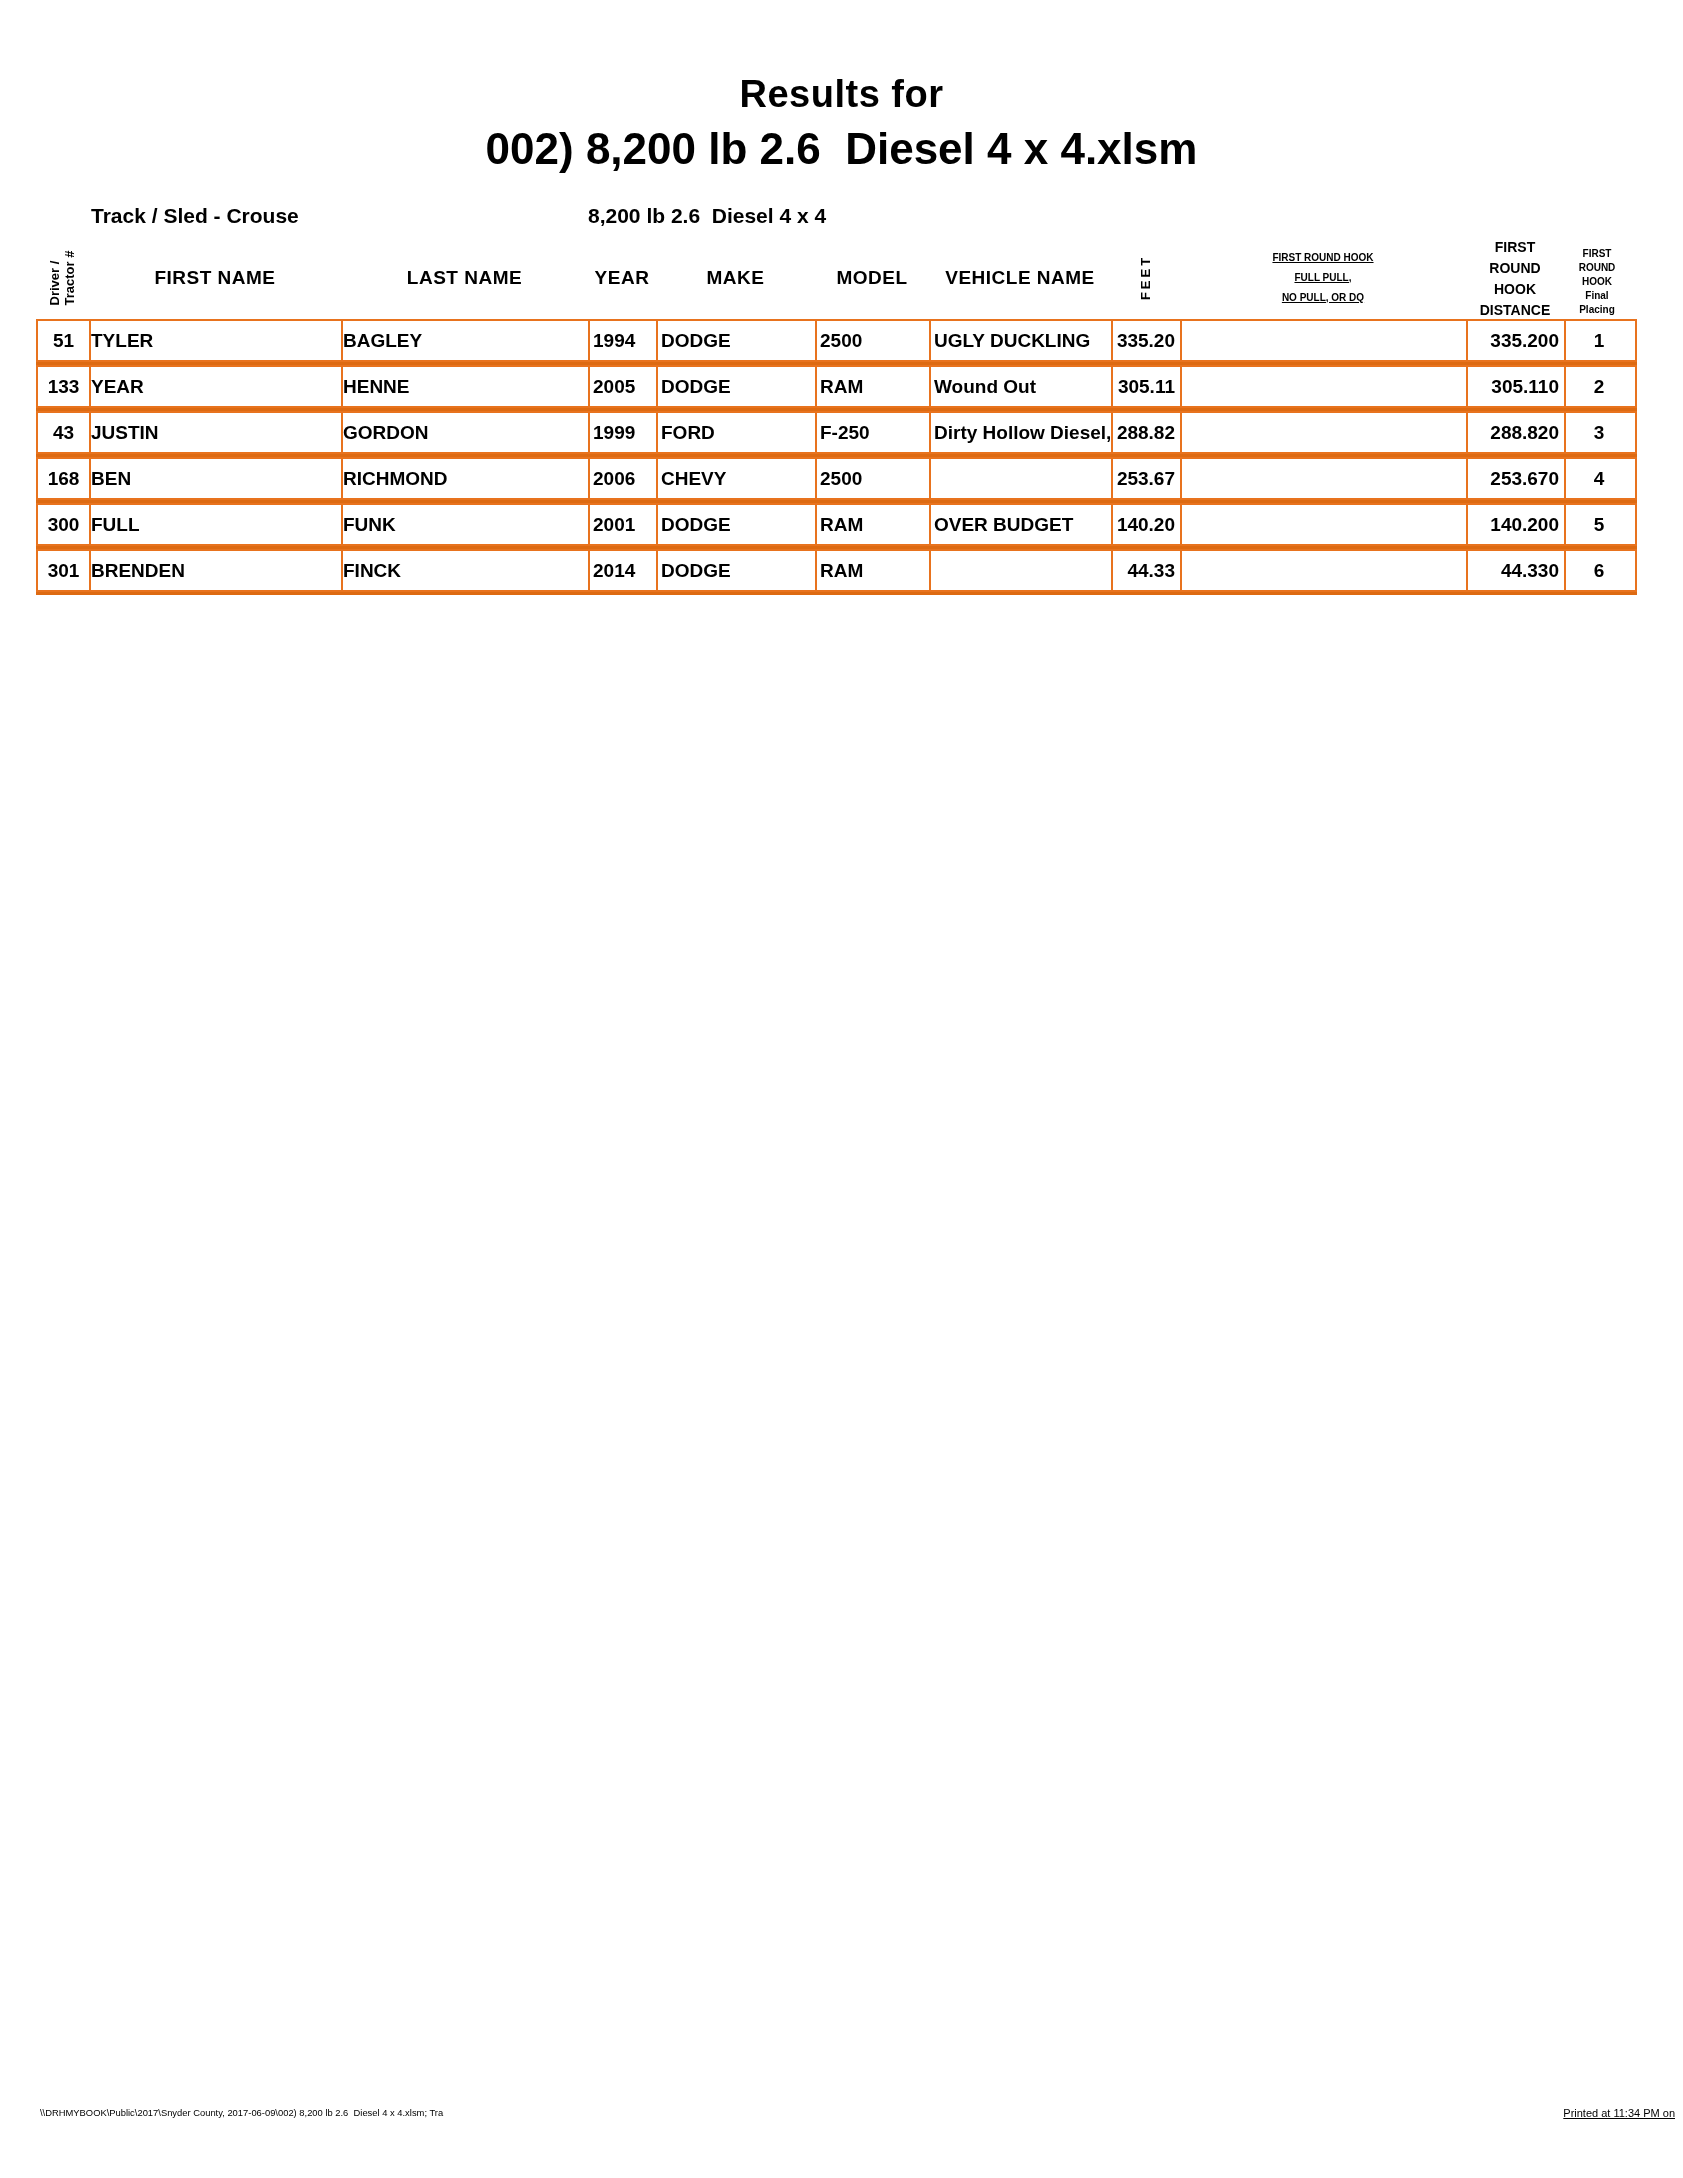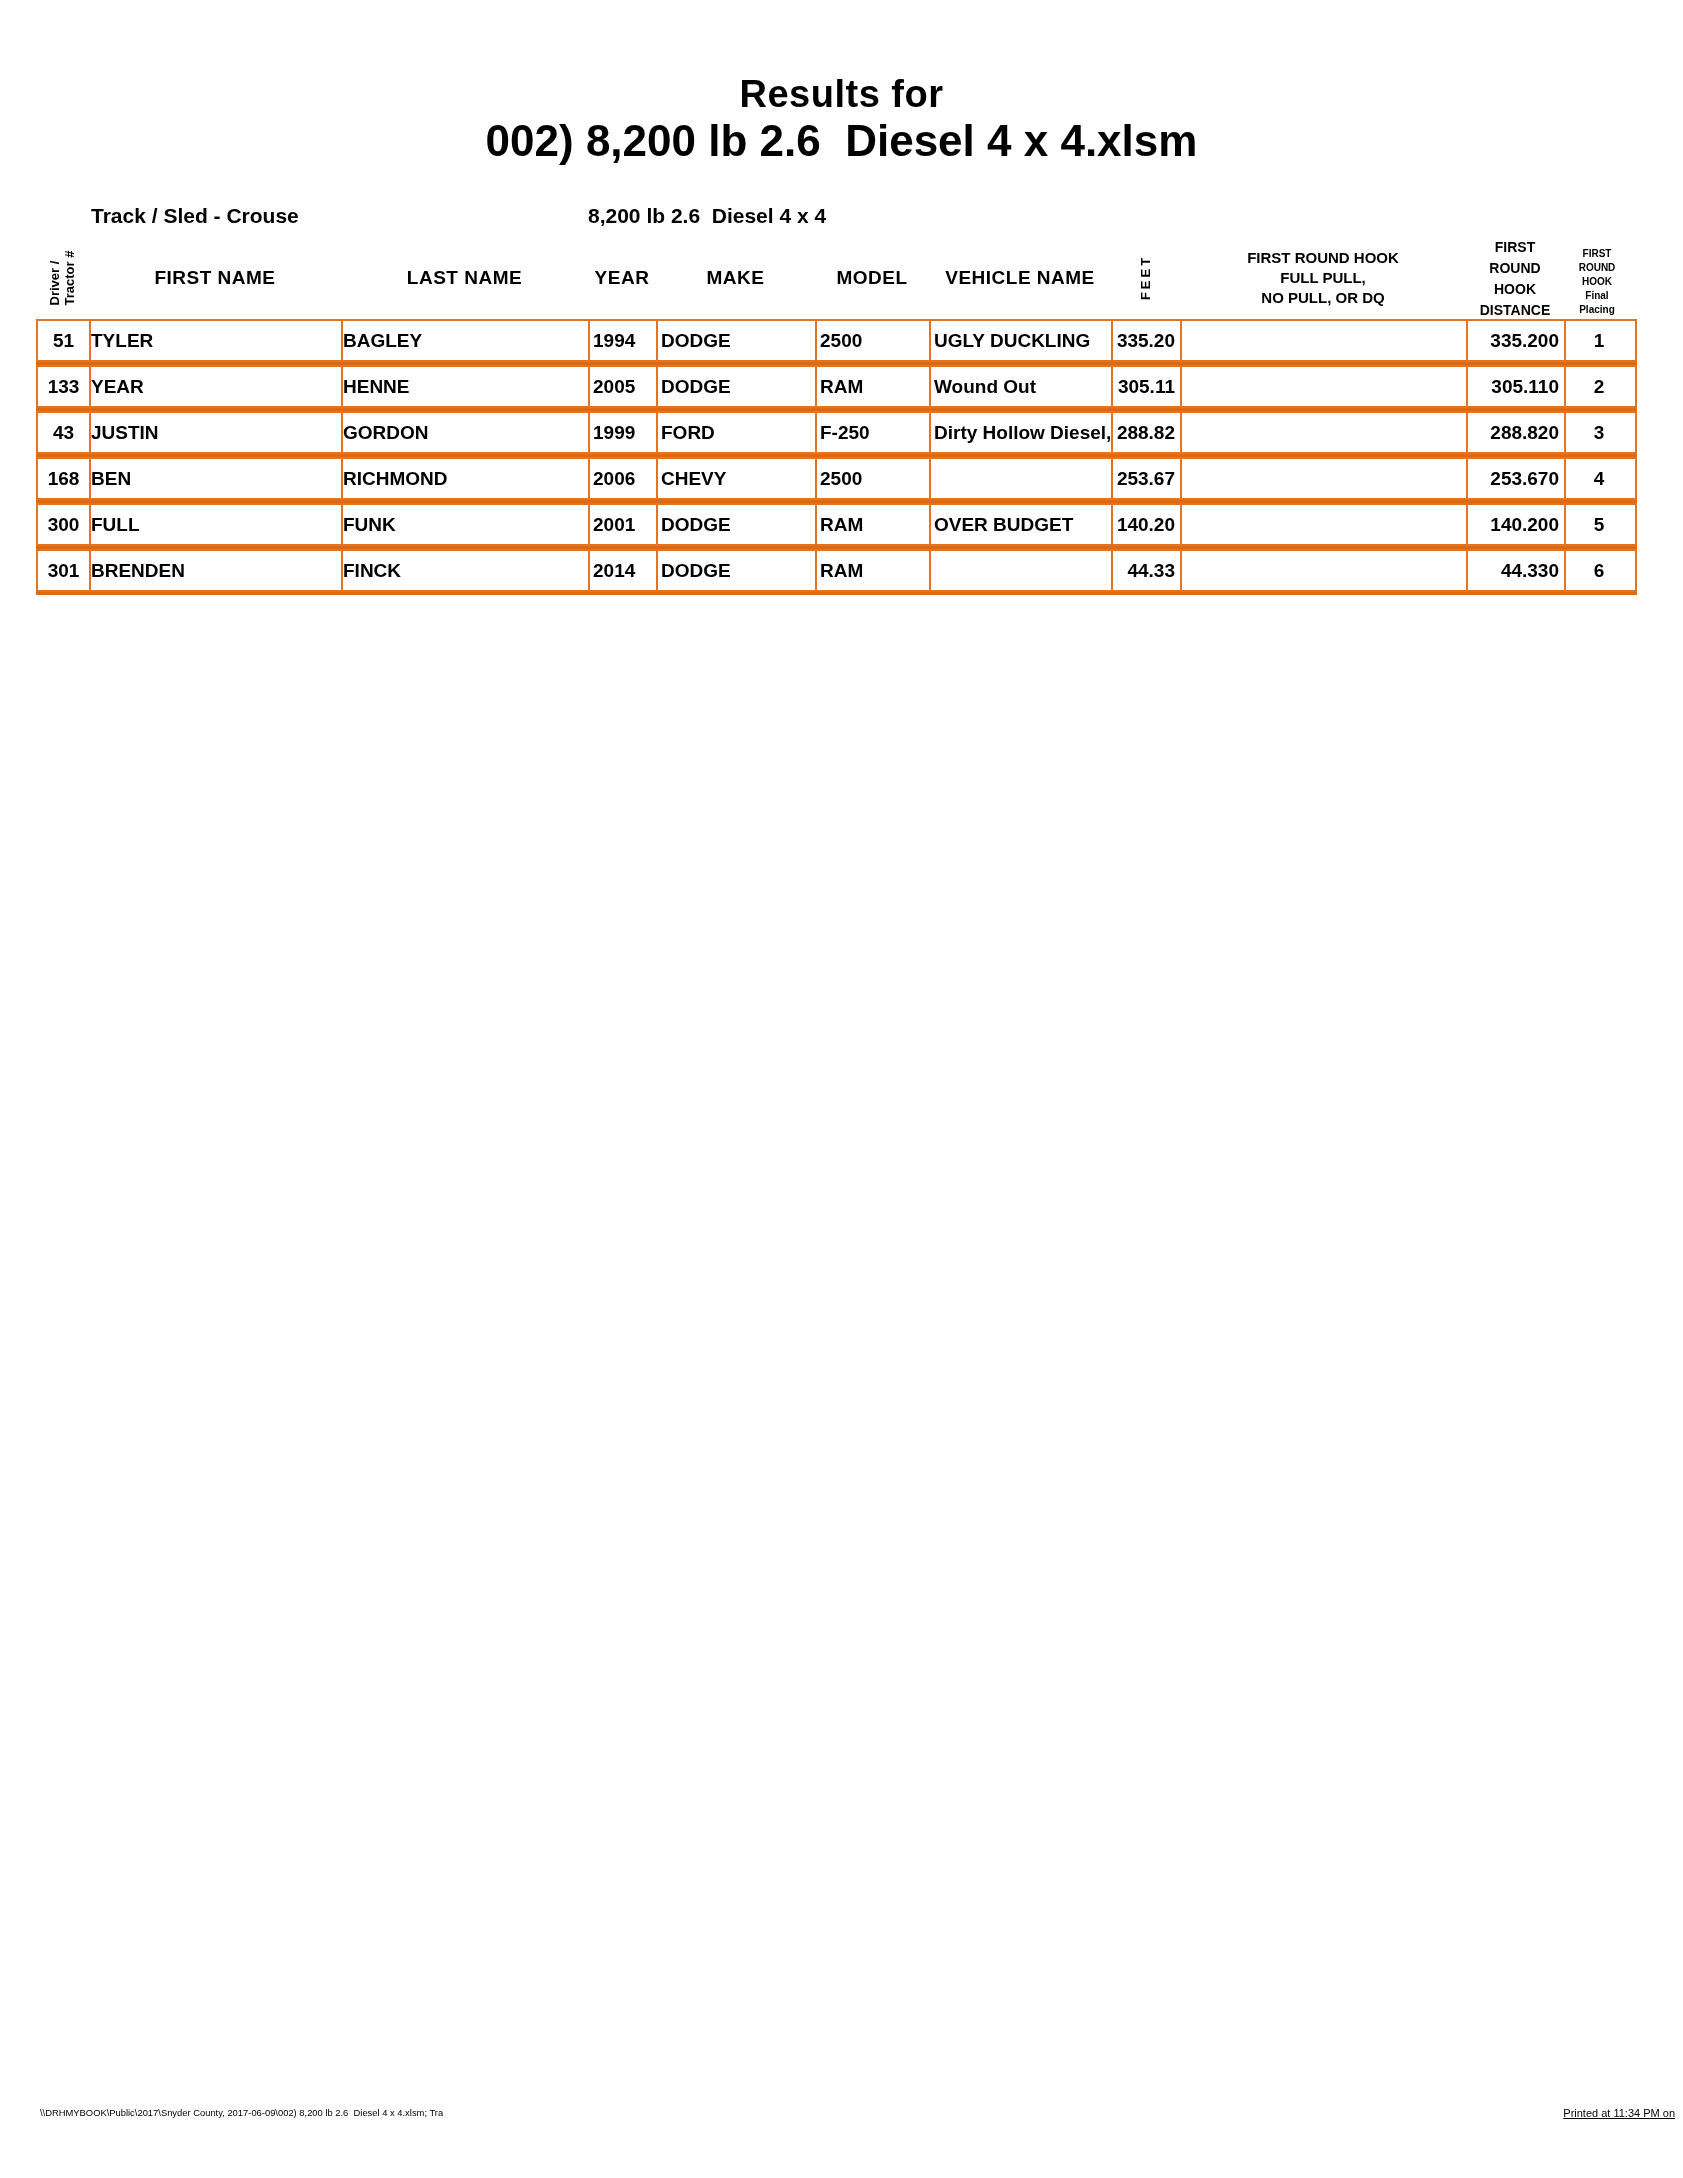--- a/index.html
+++ b/index.html
@@ -8,38 +8,38 @@
     --ink:#000000;
   }
   *{margin:0;padding:0;box-sizing:border-box;}
   html,body{background:#ffffff;}
   body{width:1683px;height:2178px;position:relative;font-family:"Liberation Sans",sans-serif;color:var(--ink);}
   .sheet{position:absolute;inset:0;background:#ffffff;overflow:hidden;}
 
   
   .title-block{position:absolute;top:73px;left:0;width:1683px;text-align:center;}
   .title-line1{font-size:38px;font-weight:bold;letter-spacing:0.5px;}
-  .title-line2{font-size:44px;font-weight:bold;margin-top:0;white-space:pre;}
+  .title-line2{font-size:44px;font-weight:bold;margin-top:8px;white-space:pre;}
 
   
   .meta-row{position:absolute;top:204px;left:0;width:1683px;height:28px;}
   .track-label{position:absolute;left:91px;top:0;font-size:21px;font-weight:bold;}
   .class-label{position:absolute;left:588px;top:0;font-size:21px;font-weight:bold;white-space:pre;}
 
   
   .table-wrap{position:absolute;left:36px;top:236px;width:1601px;}
   .grid{display:grid;grid-template-columns:53px 252px 247px 68px 159px 114px 182px 69px 286px 98px 66px;}
 
   
   .hdr{height:83px;position:relative;}
   .hdr-cell{display:flex;align-items:center;justify-content:center;text-align:center;font-weight:bold;overflow:visible;}
   .hdr-single{font-size:19px;letter-spacing:0.5px;}
   .rot{transform:rotate(-90deg);font-size:13px;font-weight:bold;line-height:15px;text-align:left;white-space:nowrap;}
   .rot-feet{transform:rotate(-90deg);font-size:13px;font-weight:bold;letter-spacing:3px;}
-  .hdr-multi{font-size:15px;line-height:20px;}
+  .hdr-multi{font-size:10px;line-height:20px;text-decoration:underline;}
   .hdr-dist{font-size:14px;line-height:21px;align-self:end;margin-bottom:-2px;}
   .hdr-place{font-size:10px;line-height:14px;align-self:end;margin-bottom:2px;}
 
   
   .t-row{height:43px;border:2px solid var(--orange);background:#ffffff;}
   .t-cell{border-right:2px solid var(--orange);display:flex;align-items:center;font-size:19px;font-weight:bold;white-space:nowrap;overflow:hidden;}
   .t-cell:last-child{border-right:none;}
   .row-sep{height:3px;background:var(--orange-dark);}
   .al{justify-content:flex-start;padding-left:0;}
   .al-tight{justify-content:flex-start;padding-left:3px;}

